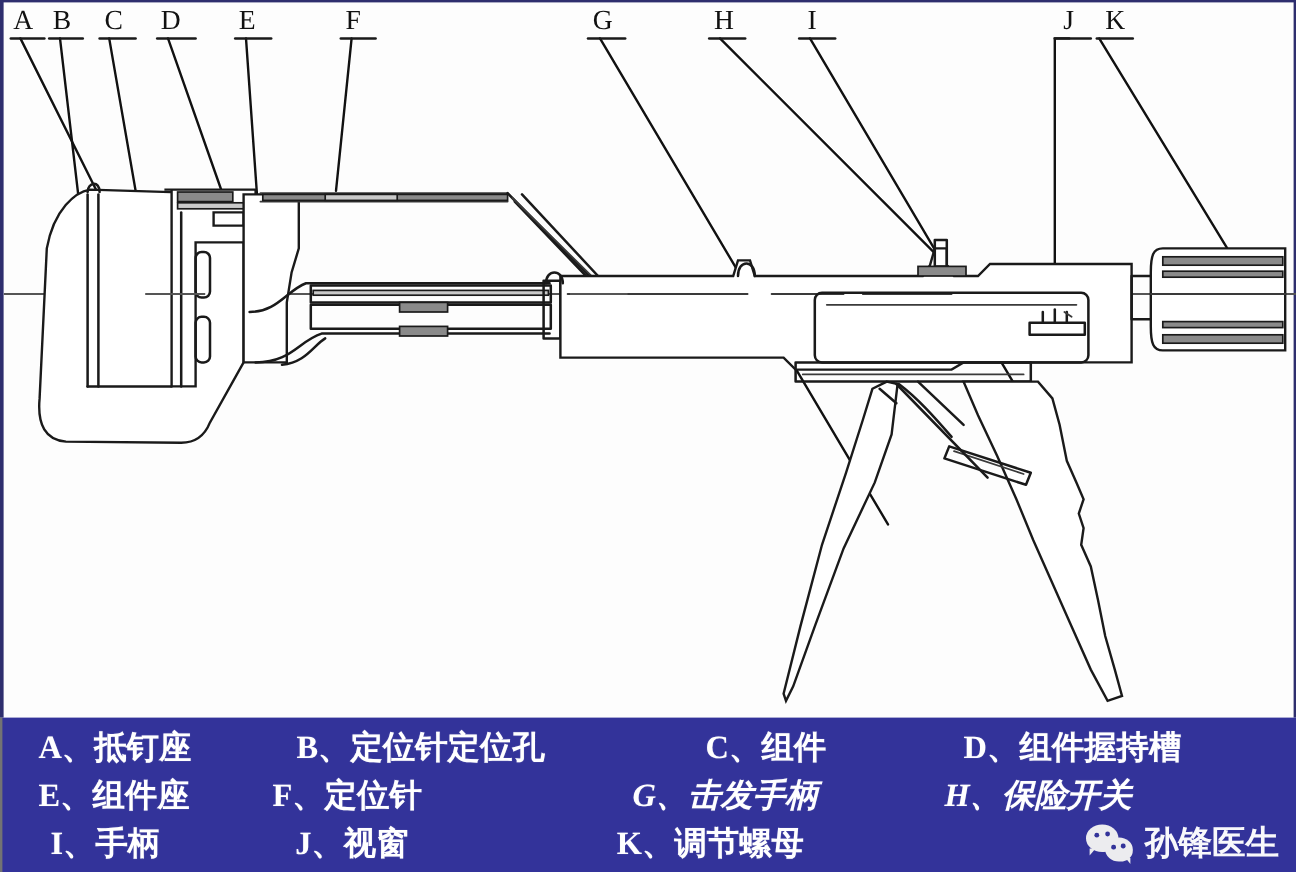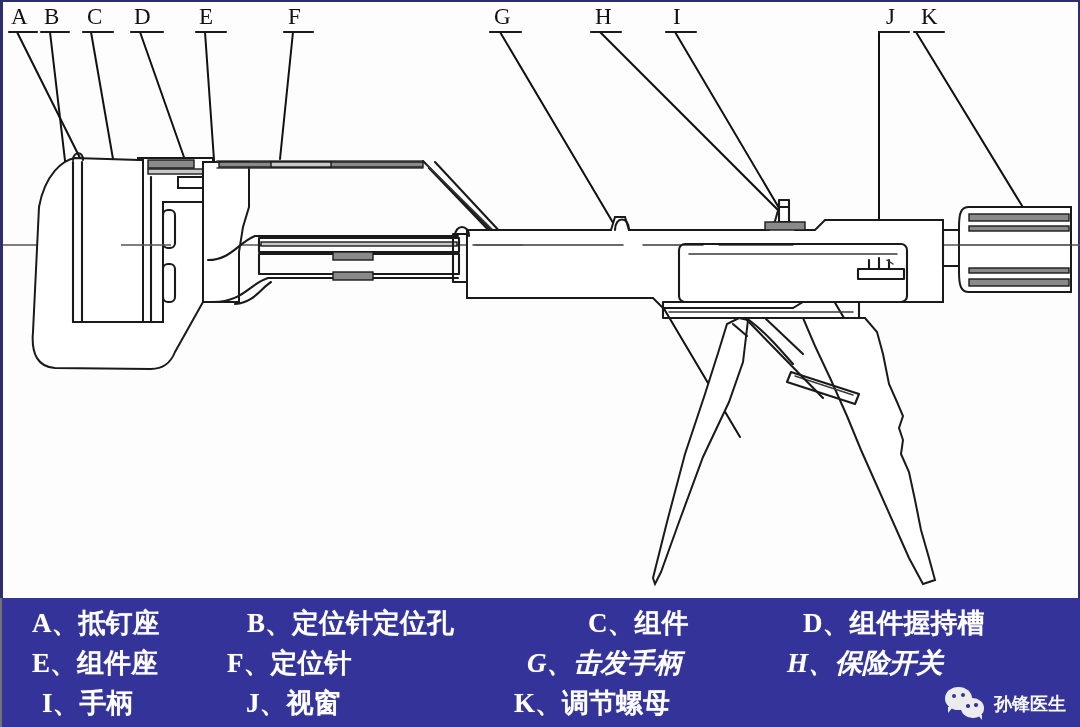--- a/index.html
+++ b/index.html
@@ -77,21 +77,21 @@
   #wechat-logo .eye.e1{width:4px;height:4px;left:7px;top:7px;}
   #wechat-logo .eye.e2{width:4px;height:4px;left:16px;top:6px;}
   #wechat-logo .eye.e3{width:3.5px;height:3.5px;left:21px;top:17px;}
   #wechat-logo .eye.e4{width:3.5px;height:3.5px;left:29px;top:16px;}
   #wechat-logo .tail{
     position:absolute;width:0;height:0;border-style:solid;
   }
   #wechat-logo .tail.t1{left:3px;top:20px;border-width:6px 5px 0 0;border-color:#f2f2f2 transparent transparent transparent;}
   #wechat-logo .tail.t2{left:33px;top:28px;border-width:5px 0 0 4px;border-color:#f2f2f2 transparent transparent transparent;}
   #watermark-text{
-    color:#ffffff;font-size:18px;font-weight:bold;
+    color:#ffffff;font-size:28px;font-weight:bold;
     font-family:"Liberation Serif","DejaVu Serif",serif;
     white-space:nowrap;line-height:1;
   }
 </style>
 </head>
 <body>
 
 <div id="page">
 
   <div id="drawing-area">

